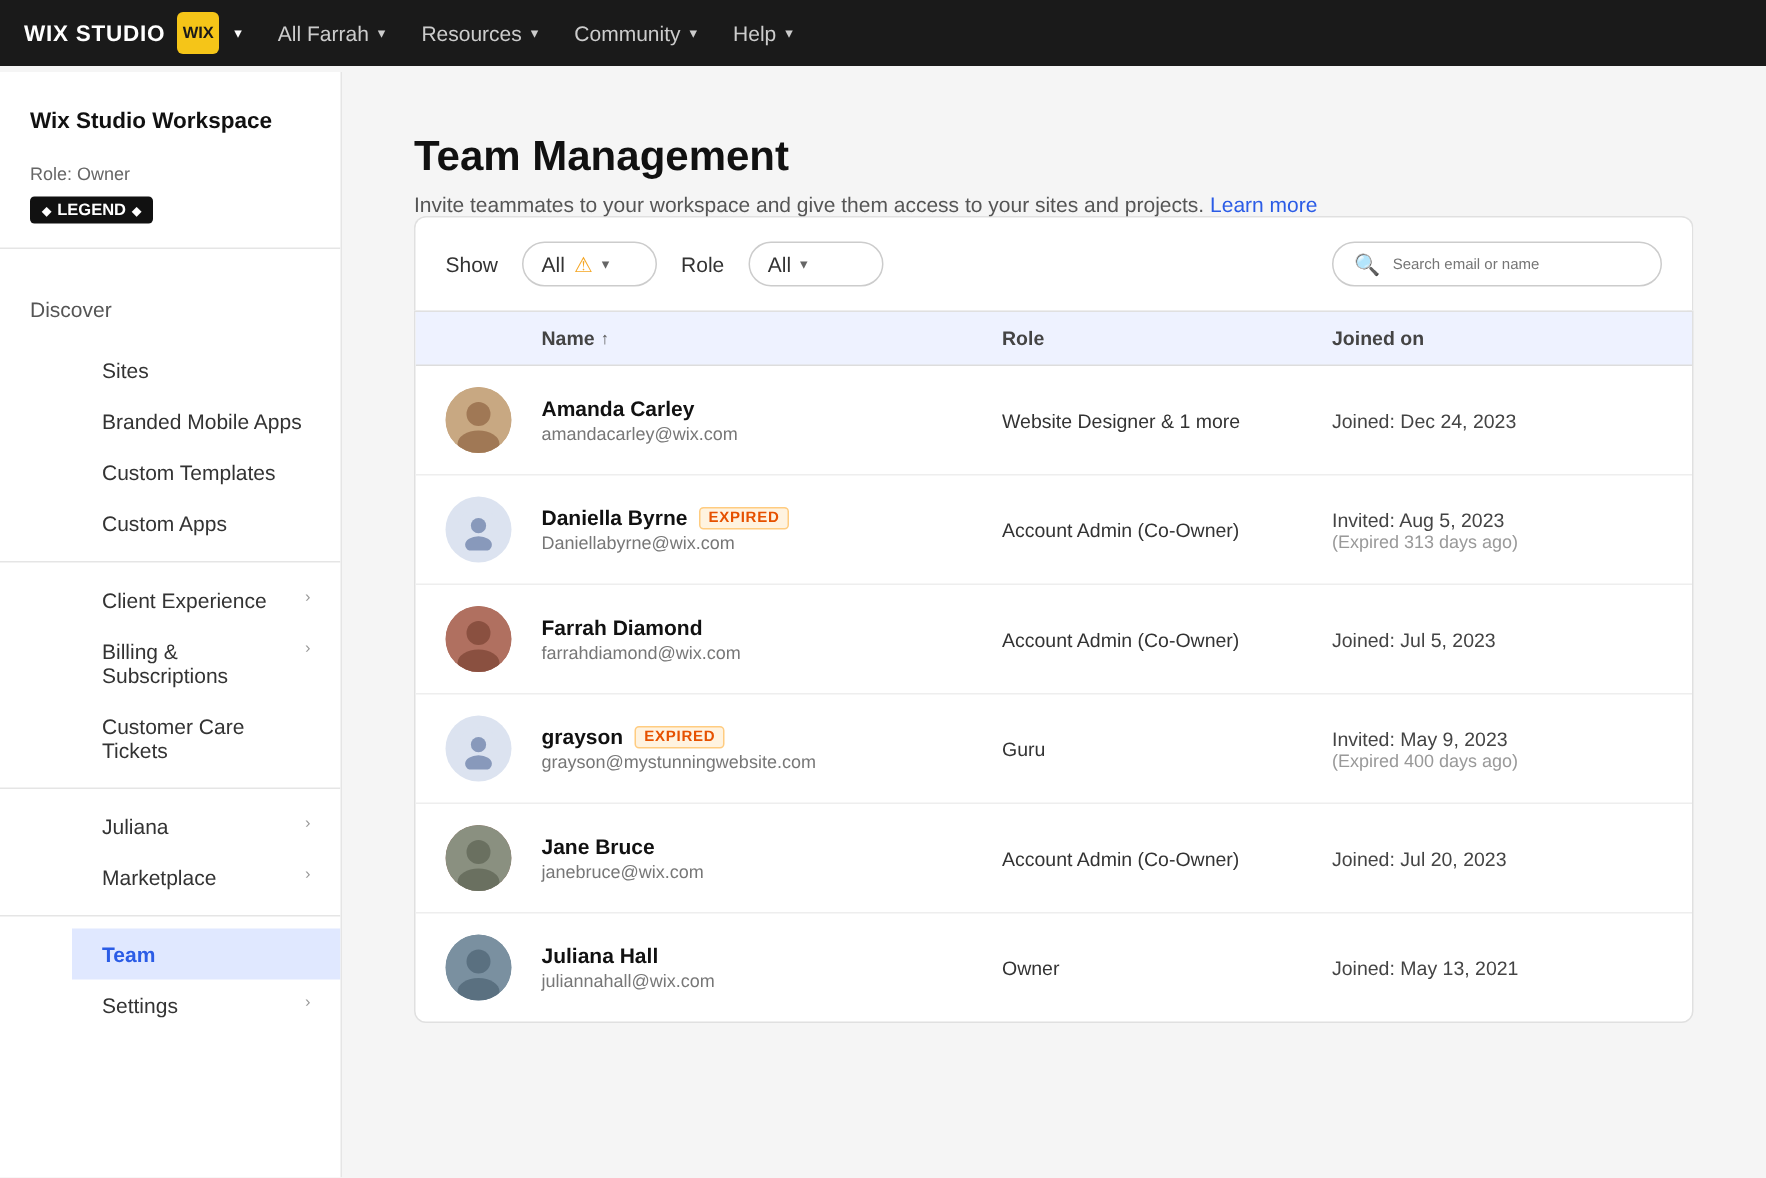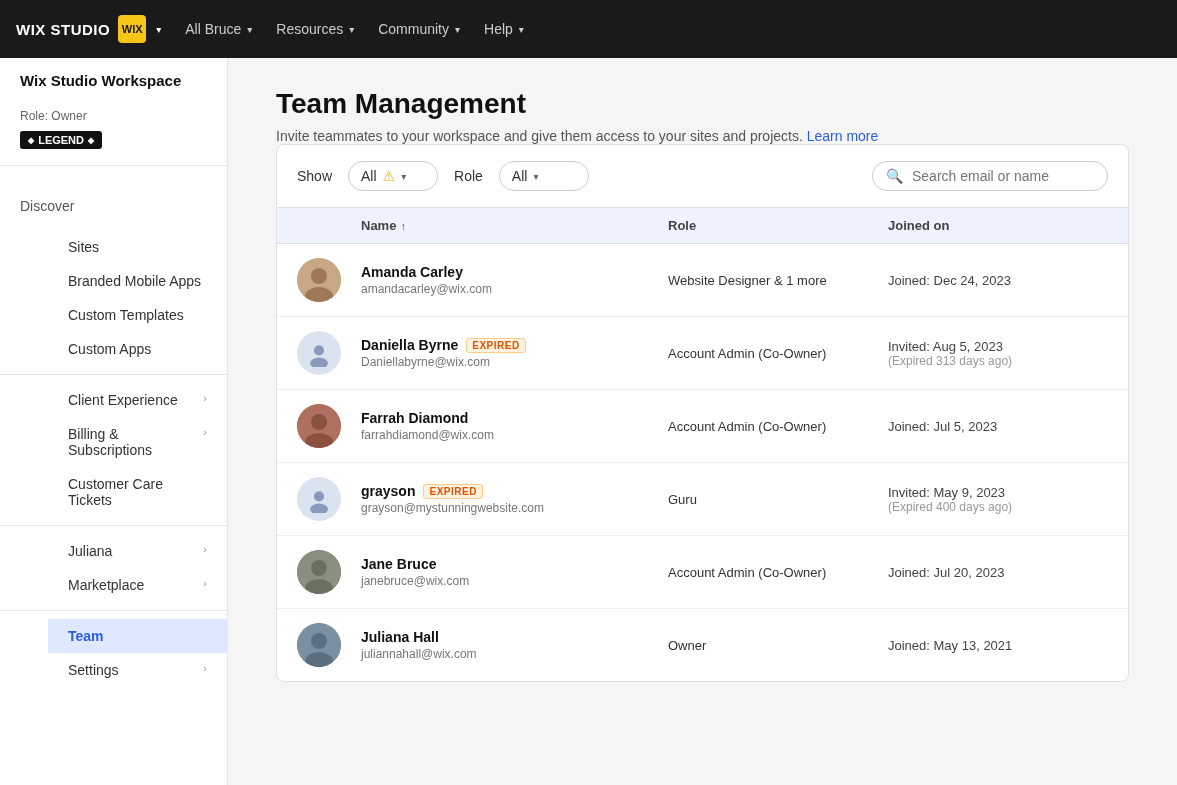--- a/index.html
+++ b/index.html
@@ -1,21 +1,21 @@
 <!DOCTYPE html>
 <html><head>
   <meta charset="utf-8">
   <style>
     * { box-sizing: border-box; margin: 0; padding: 0; }
     body { font-family: 'Helvetica Neue', Arial, sans-serif; font-size: 14px; background: #f5f5f5; color: #333; height: 785px; overflow: hidden; }
 
     
     .top-nav {
       background: #1a1a1a;
-      height: 58px;
+      height: 44px;
       display: flex;
       align-items: center;
       padding: 0 16px;
       gap: 24px;
       color: #fff;
       position: fixed;
       top: 0; left: 0; right: 0;
       z-index: 100;
     }
     .top-nav-brand {
@@ -182,21 +182,21 @@
       border-radius: 20px;
       padding: 6px 14px;
       background: #fff;
       margin-left: auto;
       min-width: 220px;
     }
     .search-icon { color: #888; font-size: 14px; }
     .search-input {
       border: none;
       outline: none;
-      font-size: 14px;
+      font-size: 10px;
       color: #999;
       background: transparent;
       width: 100%;
     }
 
     
     .team-table {
       background: #fff;
       border: 1px solid #e0e0e0;
       border-radius: 0 0 8px 8px;
@@ -273,21 +273,21 @@
 </head>
 <body>
 
 <nav class="top-nav">
   <div class="top-nav-brand">
     <span class="wix-logo">WIX STUDIO</span>
     <div class="brand-icon">WIX</div>
     <span class="nav-chevron">▾</span>
   </div>
   <div class="top-nav-item">
-    <span>All Bruce</span>
+    <span>All Farrah</span>
     <span class="nav-chevron">▾</span>
   </div>
   <div class="top-nav-item">
     <span>Resources</span>
     <span class="nav-chevron">▾</span>
   </div>
   <div class="top-nav-item">
     <span>Community</span>
     <span class="nav-chevron">▾</span>
   </div>

